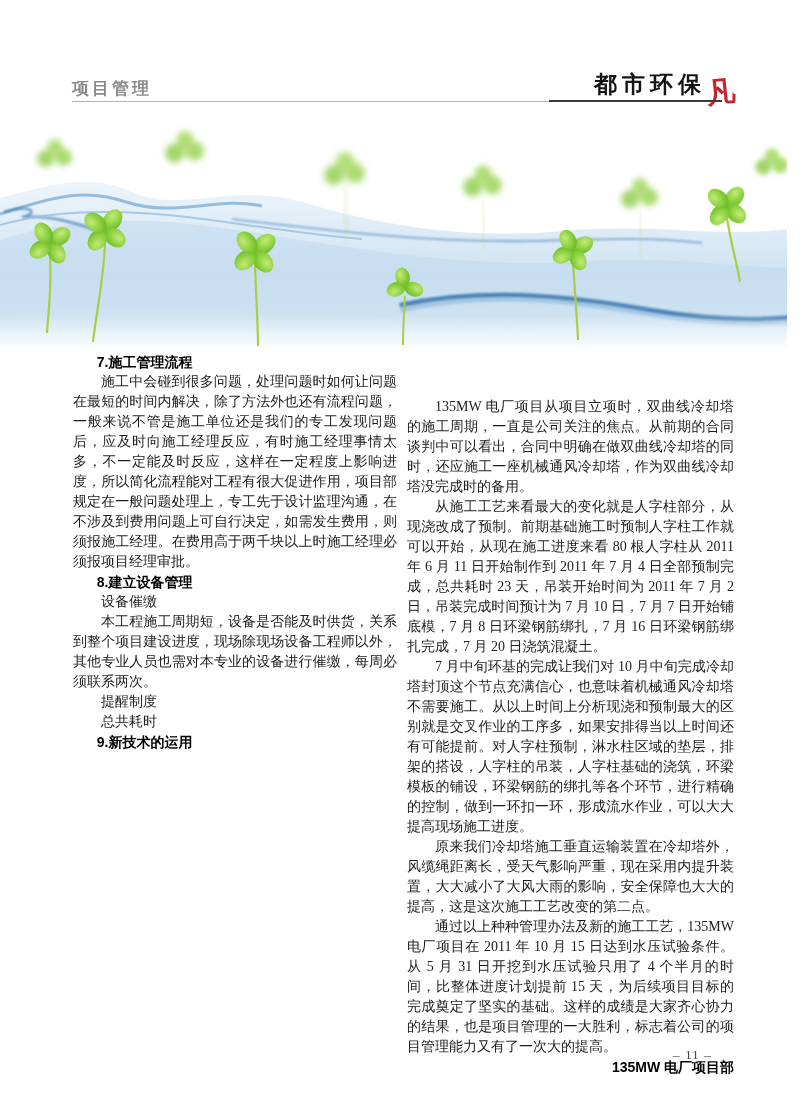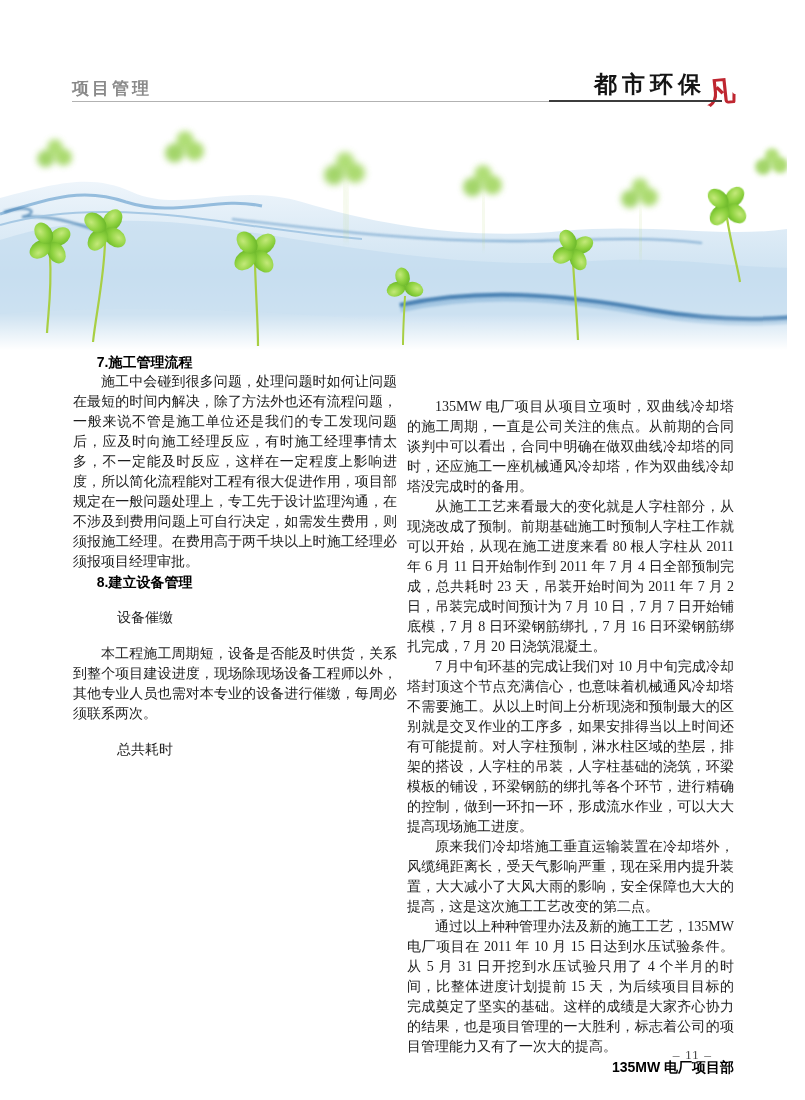--- a/index.html
+++ b/index.html
@@ -26,21 +26,21 @@
   #banner svg{display:block;}
   
   #article{position:absolute;left:73px;top:352px;width:661px;
     display:flex;gap:10px;}
   #left-column{width:324px;}
   #right-column{width:327px;margin-top:45px;}
   .para{margin:0;text-indent:2em;text-align:justify;
     font-size:14px;line-height:20px;color:#1c1c1c;}
   .heading{margin:0;text-indent:1.7em;font-weight:bold;
     font-family:"Liberation Sans",sans-serif;font-size:14px;line-height:20px;color:#000;}
-  .subheading{margin:16px;text-indent:2em;font-size:14px;line-height:20px;color:#1c1c1c;}
+  .subheading{margin:0;text-indent:2em;font-size:14px;line-height:20px;color:#1c1c1c;}
   .signature{margin:0;text-align:right;font-weight:bold;
     font-family:"Liberation Sans",sans-serif;font-size:14px;line-height:20px;color:#000;}
   
   #page-number{position:absolute;top:1047px;right:75px;
     font-size:13.5px;letter-spacing:1px;color:#4a4a4a;}
 </style>
 </head>
 <body>
 
 <div id="page">
@@ -152,21 +152,23 @@
     </svg>
   </div>
 
   <div id="article">
     <div id="left-column">
         <div class="heading">7.施工管理流程</div>
         <p class="para">施工中会碰到很多问题，处理问题时如何让问题在最短的时间内解决，除了方法外也还有流程问题，一般来说不管是施工单位还是我们的专工发现问题后，应及时向施工经理反应，有时施工经理事情太多，不一定能及时反应，这样在一定程度上影响进度，所以简化流程能对工程有很大促进作用，项目部规定在一般问题处理上，专工先于设计监理沟通，在不涉及到费用问题上可自行决定，如需发生费用，则须报施工经理。在费用高于两千块以上时施工经理必须报项目经理审批。</p>
         <div class="heading">8.建立设备管理</div>
         <div class="subheading">设备催缴</div>
         <p class="para">本工程施工周期短，设备是否能及时供货，关系到整个项目建设进度，现场除现场设备工程师以外，其他专业人员也需对本专业的设备进行催缴，每周必须联系两次。</p>
+        <div class="subheading">提醒制度</div>
         <div class="subheading">总共耗时</div>
+        <div class="heading">9.新技术的运用</div>
       </div>
     <div id="right-column">
         <p class="para">135MW 电厂项目从项目立项时，双曲线冷却塔的施工周期，一直是公司关注的焦点。从前期的合同谈判中可以看出，合同中明确在做双曲线冷却塔的同时，还应施工一座机械通风冷却塔，作为双曲线冷却塔没完成时的备用。</p>
         <p class="para">从施工工艺来看最大的变化就是人字柱部分，从现浇改成了预制。前期基础施工时预制人字柱工作就可以开始，从现在施工进度来看 80 根人字柱从 2011 年 6 月 11 日开始制作到 2011 年 7 月 4 日全部预制完成，总共耗时 23 天，吊装开始时间为 2011 年 7 月 2 日，吊装完成时间预计为 7 月 10 日，7 月 7 日开始铺底模，7 月 8 日环梁钢筋绑扎，7 月 16 日环梁钢筋绑扎完成，7 月 20 日浇筑混凝土。</p>
         <p class="para">7 月中旬环基的完成让我们对 10 月中旬完成冷却塔封顶这个节点充满信心，也意味着机械通风冷却塔不需要施工。从以上时间上分析现浇和预制最大的区别就是交叉作业的工序多，如果安排得当以上时间还有可能提前。对人字柱预制，淋水柱区域的垫层，排架的搭设，人字柱的吊装，人字柱基础的浇筑，环梁模板的铺设，环梁钢筋的绑扎等各个环节，进行精确的控制，做到一环扣一环，形成流水作业，可以大大提高现场施工进度。</p>
         <p class="para">原来我们冷却塔施工垂直运输装置在冷却塔外，风缆绳距离长，受天气影响严重，现在采用内提升装置，大大减小了大风大雨的影响，安全保障也大大的提高，这是这次施工工艺改变的第二点。</p>
         <p class="para">通过以上种种管理办法及新的施工工艺，135MW 电厂项目在 2011 年 10 月 15 日达到水压试验条件。从 5 月 31 日开挖到水压试验只用了 4 个半月的时间，比整体进度计划提前 15 天，为后续项目目标的完成奠定了坚实的基础。这样的成绩是大家齐心协力的结果，也是项目管理的一大胜利，标志着公司的项目管理能力又有了一次大的提高。</p>
         <div class="signature">135MW 电厂项目部</div>
       </div>
   </div>

